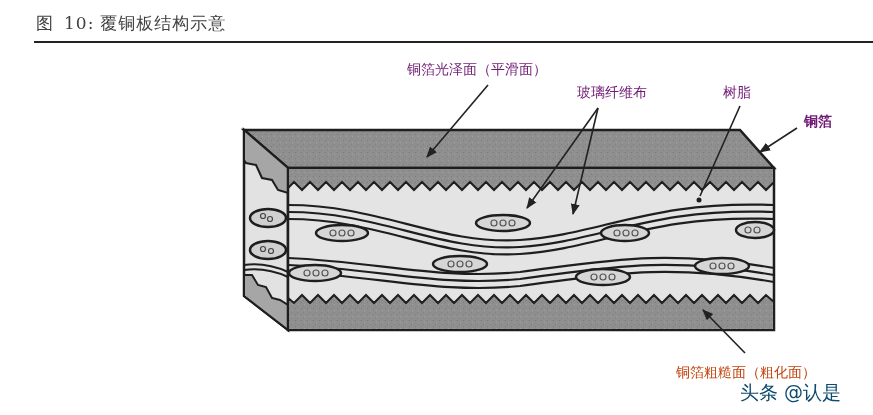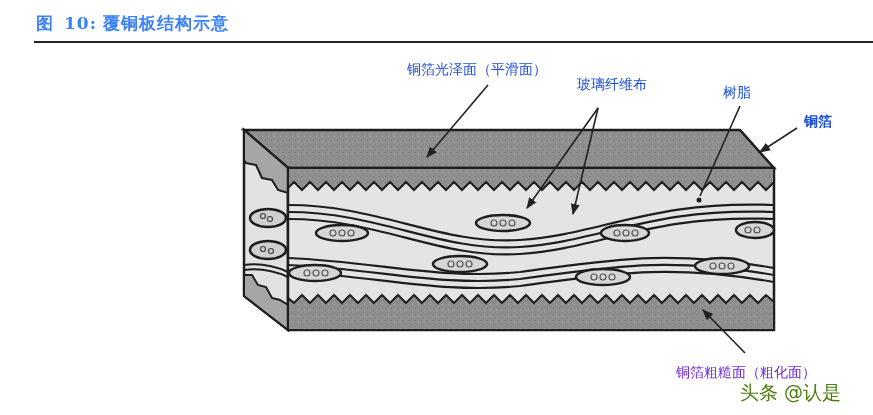--- a/index.html
+++ b/index.html
@@ -1,22 +1,22 @@
 <!DOCTYPE html>
 <html><head>
 <meta charset="utf-8">
 <style>
   html, body { margin:0; padding:0; background:#ffffff; }
   body { width:873px; height:415px; position:relative; overflow:hidden; font-family:"DejaVu Serif", serif; }
-  .fig-title { position:absolute; left:36px; top:12px; font-size:17px; font-weight:bold; color:#3b82f6; letter-spacing:1px; font-family:"DejaVu Serif", serif; }
+  .fig-title { position:absolute; left:36px; top:12px; font-size:17px; font-weight:normal; color:#404040; letter-spacing:1px; font-family:"DejaVu Serif", serif; }
   .fig-title .num { margin:0 6px 0 10px; }
   .title-rule { position:absolute; left:34px; top:41px; width:839px; height:2px; background:#222; }
   .diagram { position:absolute; left:0; top:0; }
-  .lbl { position:absolute; font-size:14px; color:#1d4ed8; font-family:"DejaVu Sans", sans-serif; white-space:nowrap; }
-  .watermark { position:absolute; left:740px; top:380px; font-size:19px; color:#4d7c0f; font-family:"DejaVu Sans", sans-serif; text-shadow:0 0 2px #fff, 0 0 2px #fff; }
+  .lbl { position:absolute; font-size:14px; color:#701a75; font-family:"DejaVu Sans", sans-serif; white-space:nowrap; }
+  .watermark { position:absolute; left:740px; top:380px; font-size:19px; color:#0c4a6e; font-family:"DejaVu Sans", sans-serif; text-shadow:0 0 2px #fff, 0 0 2px #fff; }
 </style>
 </head>
 <body>
 
 <div class="fig-title">
   <span>图</span><span class="num">10:</span><span>覆铜板结构示意</span>
 </div>
 <div class="title-rule"></div>
 
 <svg class="diagram" width="873" height="415" viewBox="0 0 873 415">
@@ -111,17 +111,17 @@
     <line x1="488" y1="85" x2="427" y2="157" marker-end="url(#arr)"></line>
     <line x1="598" y1="108" x2="527" y2="208" marker-end="url(#arr)"></line>
     <line x1="598" y1="108" x2="573" y2="214" marker-end="url(#arr)"></line>
     <line x1="740" y1="106" x2="700" y2="196"></line>
     <line x1="797" y1="128" x2="760" y2="152" marker-end="url(#arr)"></line>
     <line x1="745" y1="353" x2="703" y2="310" marker-end="url(#arr)"></line>
   </g>
 </svg>
 
 <div class="lbl" style="left:407px;top:61px;">铜箔光泽面（平滑面）</div>
-<div class="lbl" style="left:577px;top:76px;">玻璃纤维布</div>
+<div class="lbl" style="left:577px;top:84px;">玻璃纤维布</div>
 <div class="lbl" style="left:723px;top:84px;text-align:right;">树脂</div>
 <div class="lbl" style="left:804px;top:113px;font-weight:bold;">铜箔</div>
-<div class="lbl" style="left:676px;top:364px;color:#6d28d9;">铜箔粗糙面（粗化面）</div>
+<div class="lbl" style="left:676px;top:364px;color:#c2410c;">铜箔粗糙面（粗化面）</div>
 <div class="watermark">头条 @认是</div>
 
 </body></html>

